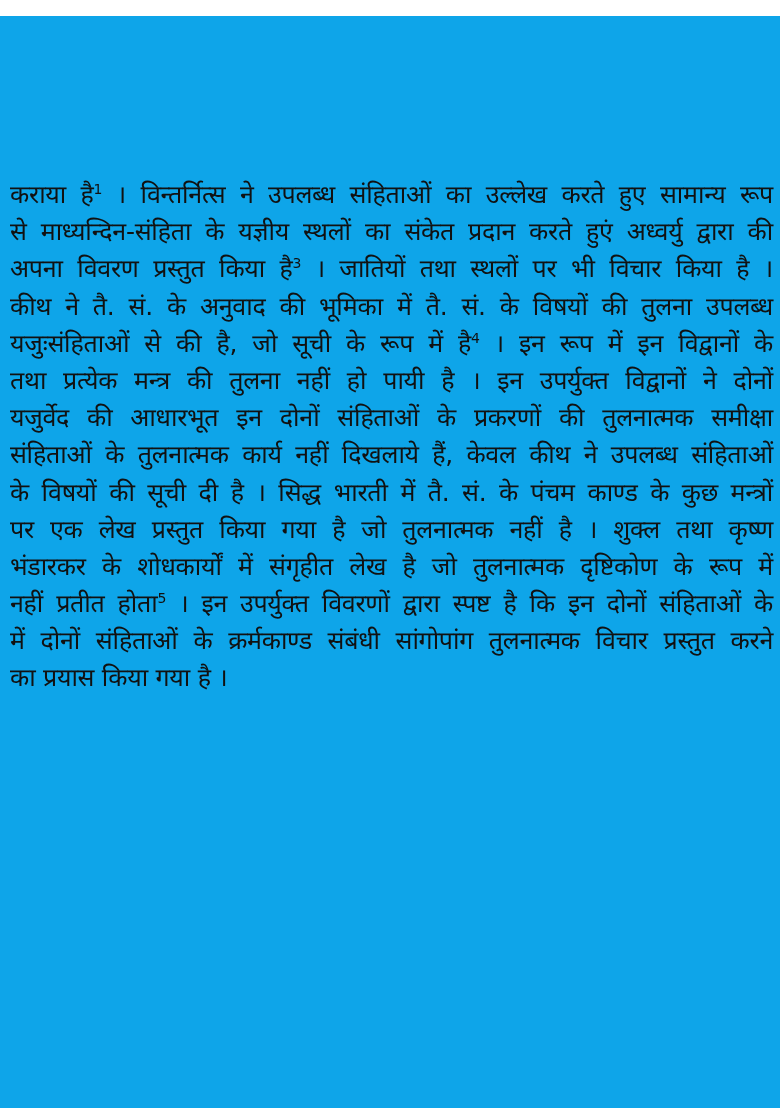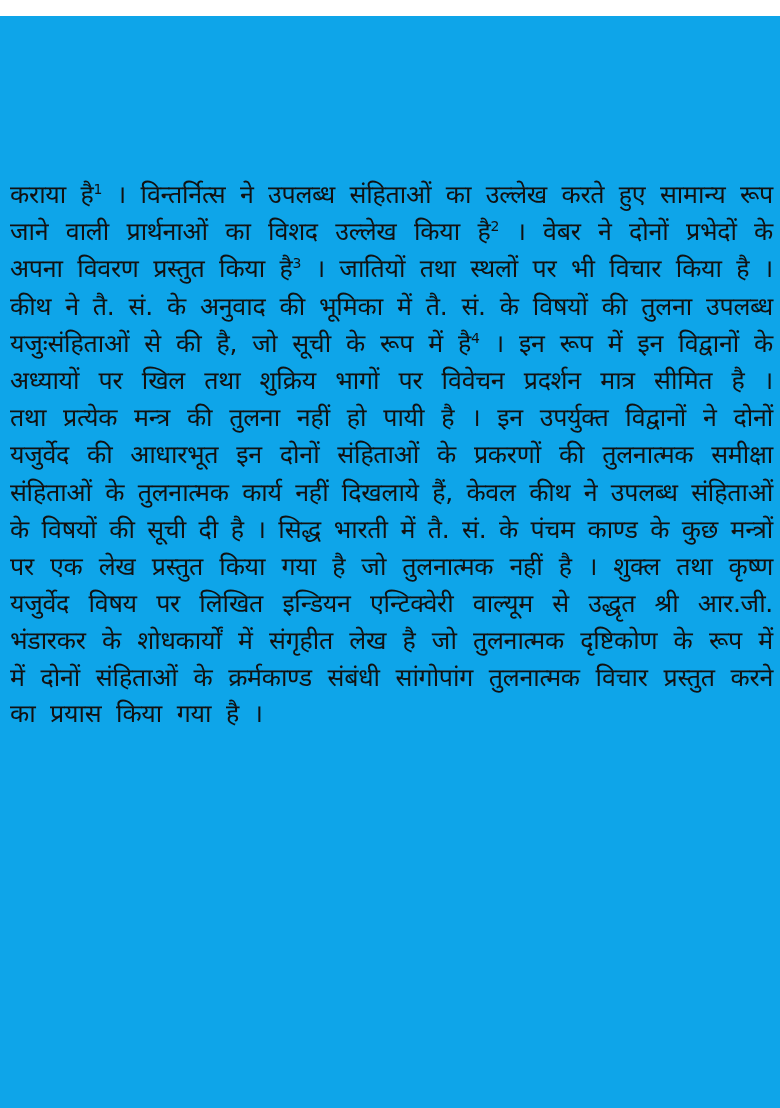--- a/index.html
+++ b/index.html
@@ -36,42 +36,40 @@
   .line {
     display: block;
     height: 37.2px;
     white-space: nowrap;
     text-align: justify;
     text-align-last: justify;
     overflow: visible;
   }
   .line.last {
     text-align-last: left;
-    font-family: Liberation Mono, monospace;
   }
   sup {
     font-size: 14px;
     line-height: 0;
     vertical-align: super;
   }
 </style>
 </head>
 <body>
 
 <div class="page">
   <div class="text-block">
     <span class="line"><span>कराया है</span><sup>1</sup><span> । विन्तर्नित्स ने उपलब्ध संहिताओं का उल्लेख करते हुए सामान्य रूप</span></span>
-    <span class="line"><span>जाने वाली प्रार्थनाओं का विशद उल्लेख किया है</span><sup>2</sup><span> । वेबर ने दोनों प्रभेदों के</span></span>
+    <span class="line">से माध्यन्दिन-संहिता के यज्ञीय स्थलों का संकेत प्रदान करते हुएं अध्वर्यु द्वारा की</span>
     <span class="line"><span>अपना विवरण प्रस्तुत किया है</span><sup>3</sup><span> । जातियों तथा स्थलों पर भी विचार किया है ।</span></span>
     <span class="line">कीथ ने तै. सं. के अनुवाद की भूमिका में तै. सं. के विषयों की तुलना उपलब्ध</span>
     <span class="line"><span>यजुःसंहिताओं से की है, जो सूची के रूप में है</span><sup>4</sup><span> । इन रूप में इन विद्वानों के</span></span>
-    <span class="line">अध्यायों पर खिल तथा शुक्रिय भागों पर विवेचन प्रदर्शन मात्र सीमित है ।</span>
     <span class="line">तथा प्रत्येक मन्त्र की तुलना नहीं हो पायी है । इन उपर्युक्त विद्वानों ने दोनों</span>
     <span class="line">यजुर्वेद की आधारभूत इन दोनों संहिताओं के प्रकरणों की तुलनात्मक समीक्षा</span>
     <span class="line">संहिताओं के तुलनात्मक कार्य नहीं दिखलाये हैं, केवल कीथ ने उपलब्ध संहिताओं</span>
     <span class="line">के विषयों की सूची दी है । सिद्ध भारती में तै. सं. के पंचम काण्ड के कुछ मन्त्रों</span>
     <span class="line">पर एक लेख प्रस्तुत किया गया है जो तुलनात्मक नहीं है । शुक्ल तथा कृष्ण</span>
-    <span class="line">यजुर्वेद विषय पर लिखित इन्डियन एन्टिक्वेरी वाल्यूम से उद्धृत श्री आर.जी.</span>
     <span class="line">भंडारकर के शोधकार्यों में संगृहीत लेख है जो तुलनात्मक दृष्टिकोण के रूप में</span>
+    <span class="line"><span>नहीं प्रतीत होता</span><sup>5</sup><span> । इन उपर्युक्त विवरणों द्वारा स्पष्ट है कि इन दोनों संहिताओं के</span></span>
     <span class="line">में दोनों संहिताओं के क्रर्मकाण्ड संबंधी  सांगोपांग तुलनात्मक विचार प्रस्तुत करने</span>
     <span class="line last">का प्रयास किया गया है ।</span>
   </div>
 </div>
 
 </body></html>

